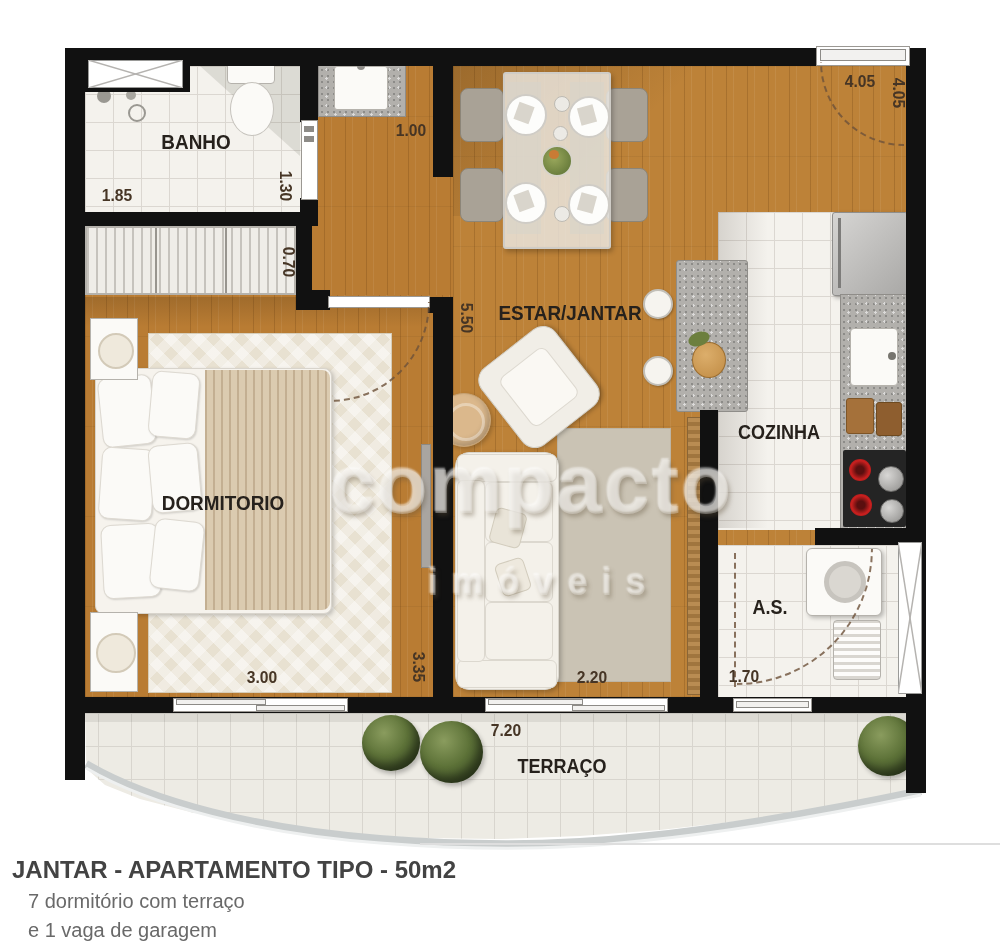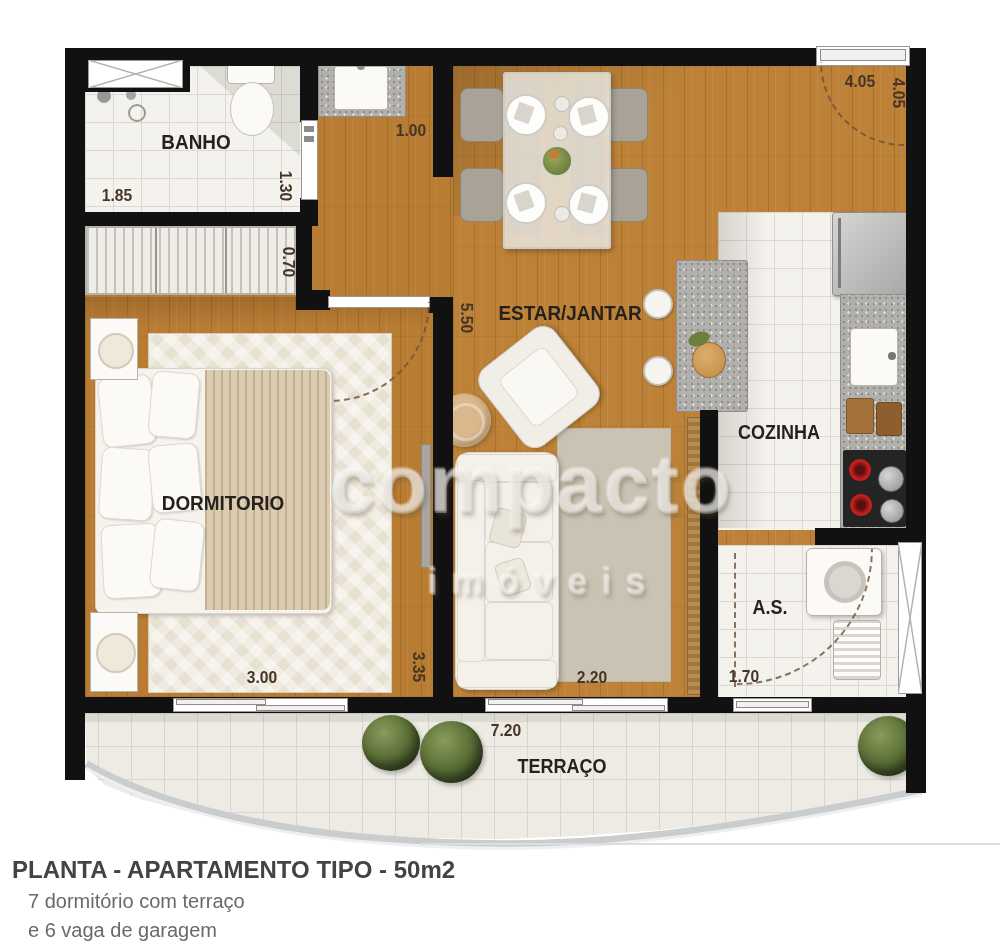--- a/index.html
+++ b/index.html
@@ -228,15 +228,15 @@
 <div class="dim" style="left:860px;top:82px;">4.05</div>
 <div class="vdim" style="left:898px;top:93px;">4.05</div>
 <div class="vdim" style="left:466px;top:318px;">5.50</div>
 <div class="dim" style="left:262px;top:678px;">3.00</div>
 <div class="vdim" style="left:418px;top:667px;">3.35</div>
 <div class="dim" style="left:592px;top:678px;">2.20</div>
 <div class="dim" style="left:744px;top:677px;">1.70</div>
 <div class="dim" style="left:506px;top:731px;">7.20</div>
 
 <div class="abs" style="left:420px;top:843px;width:580px;height:2px;background:#dedede;"></div>
-<div class="caption-title" style="left:12px;top:856px;">PLANTA - APARTAMENTO TIPO - 50m2</div>
+<div class="caption-title" style="left:12px;top:856px;">JANTAR - APARTAMENTO TIPO - 50m2</div>
 <div class="caption-line" style="left:28px;top:890px;">7 dormitório com terraço</div>
-<div class="caption-line" style="left:28px;top:919px;">e 6 vaga de garagem</div>
+<div class="caption-line" style="left:28px;top:919px;">e 1 vaga de garagem</div>
 
 </body></html>

